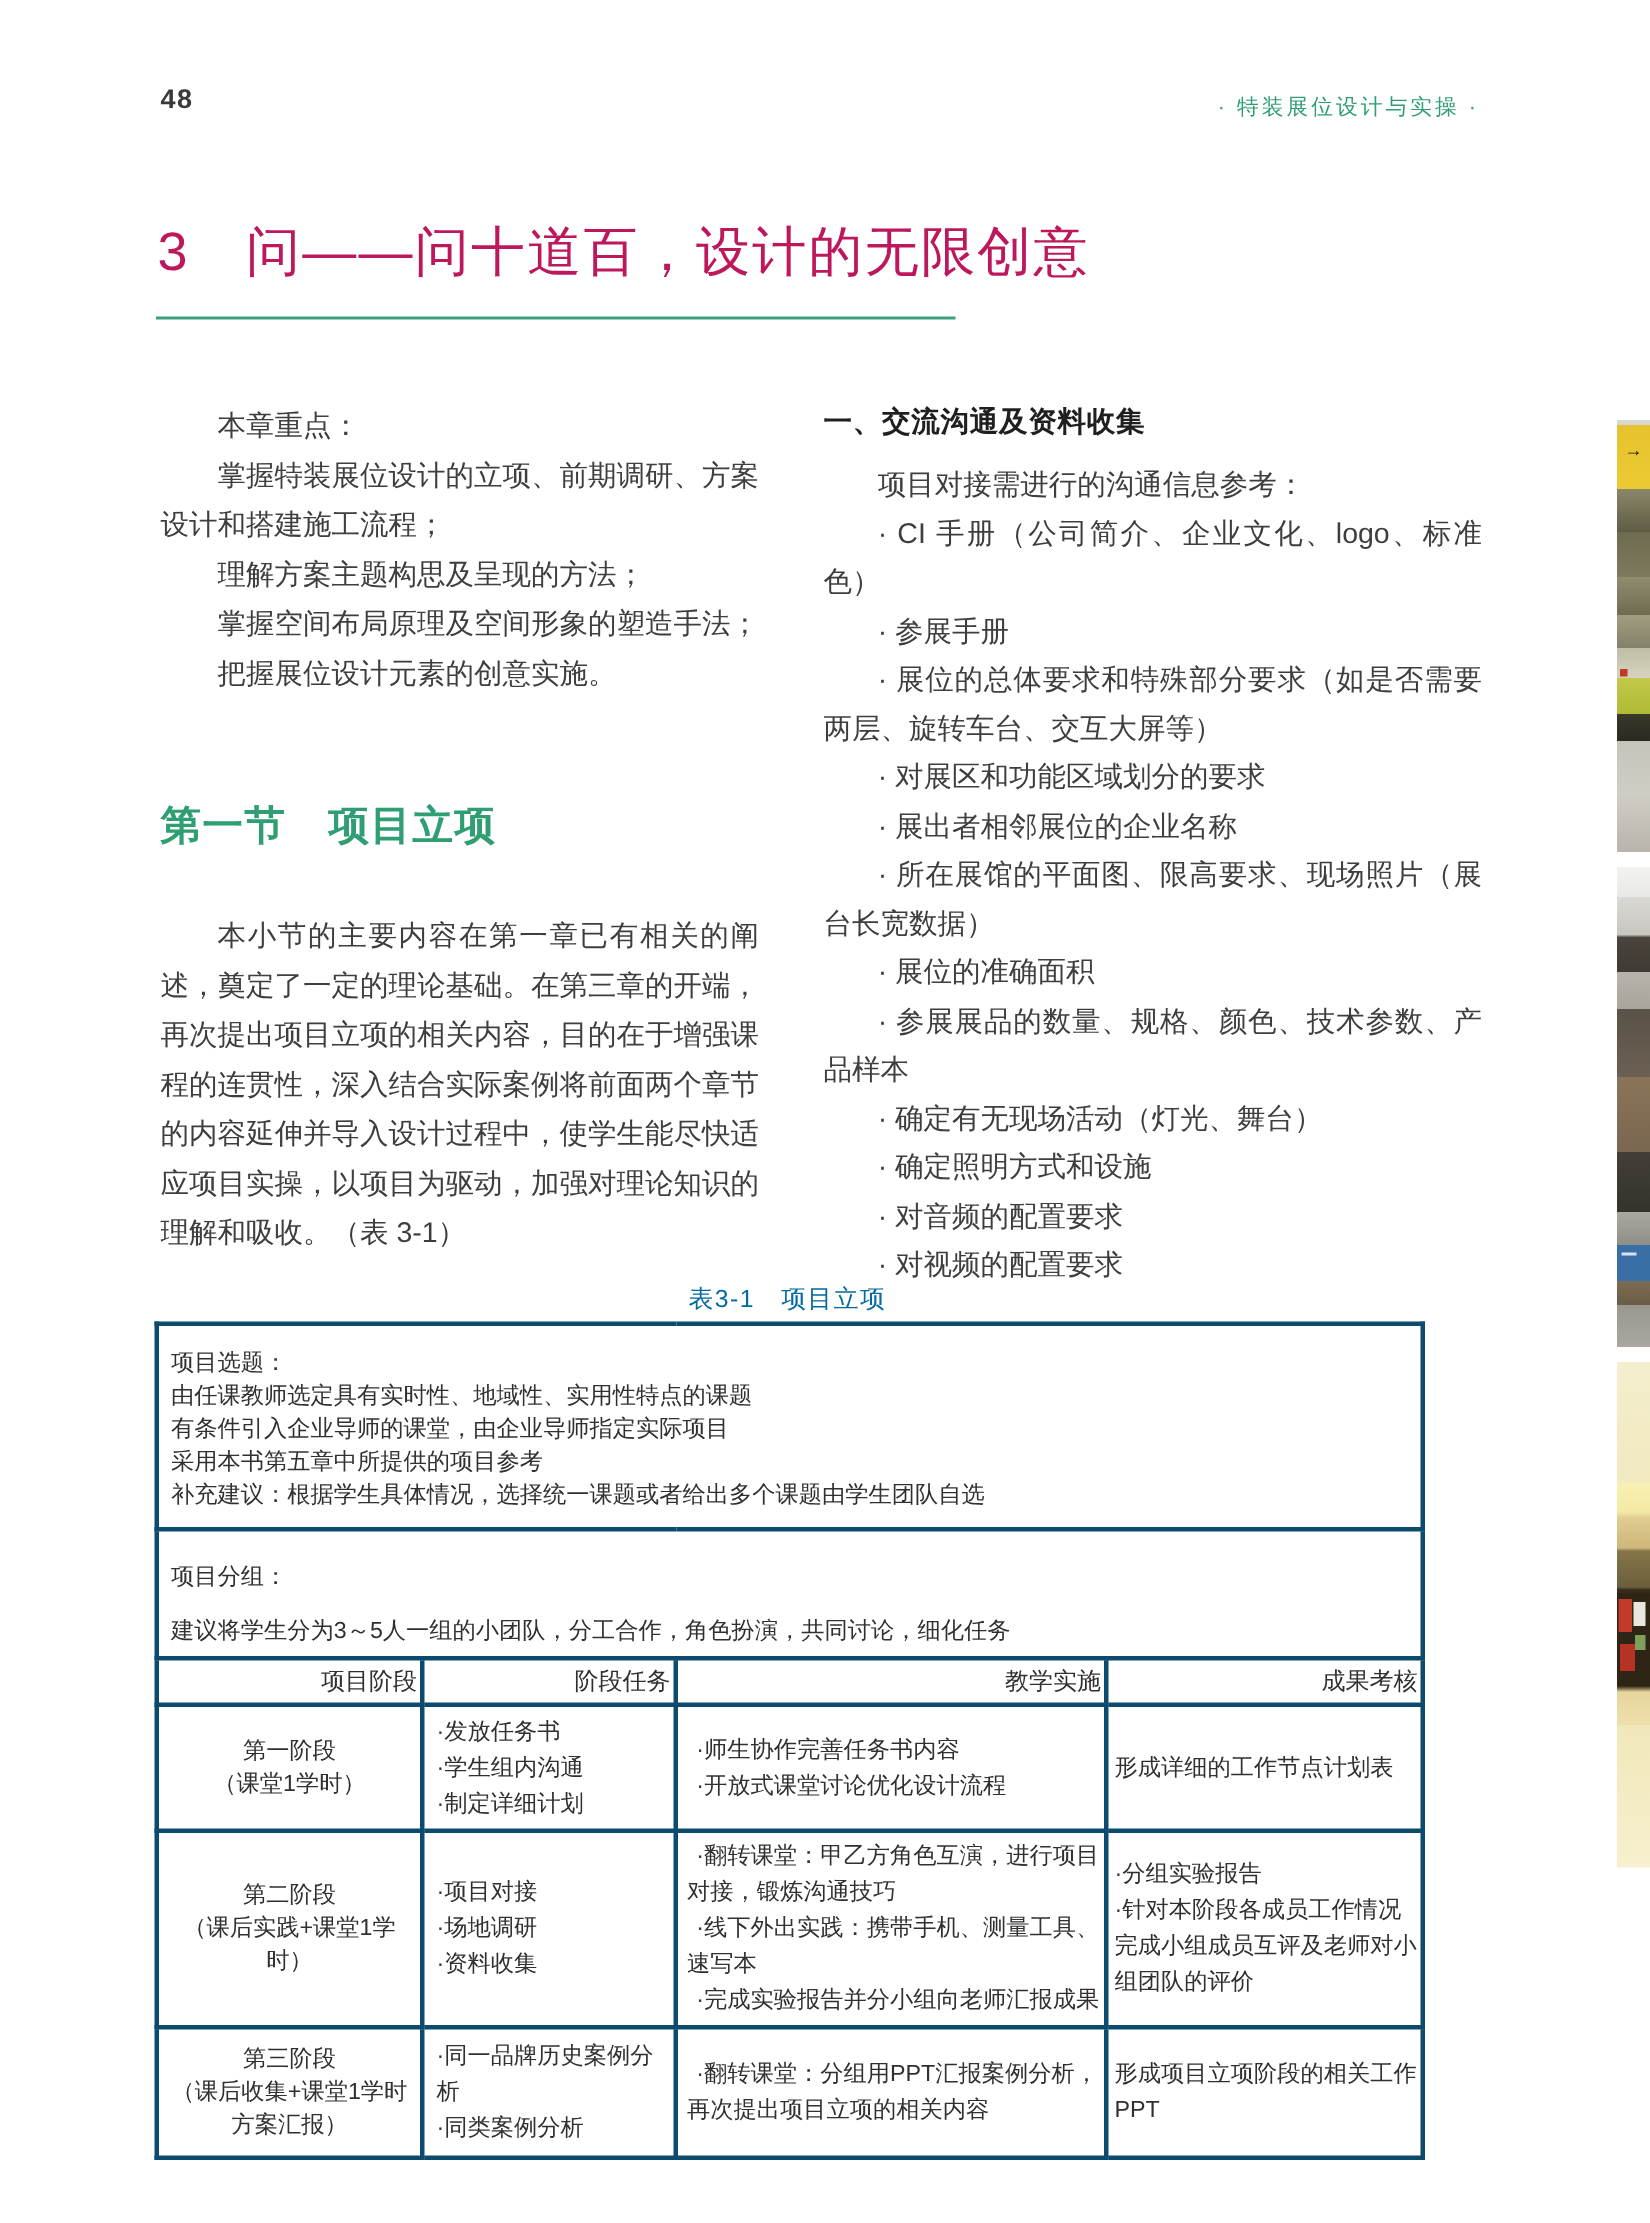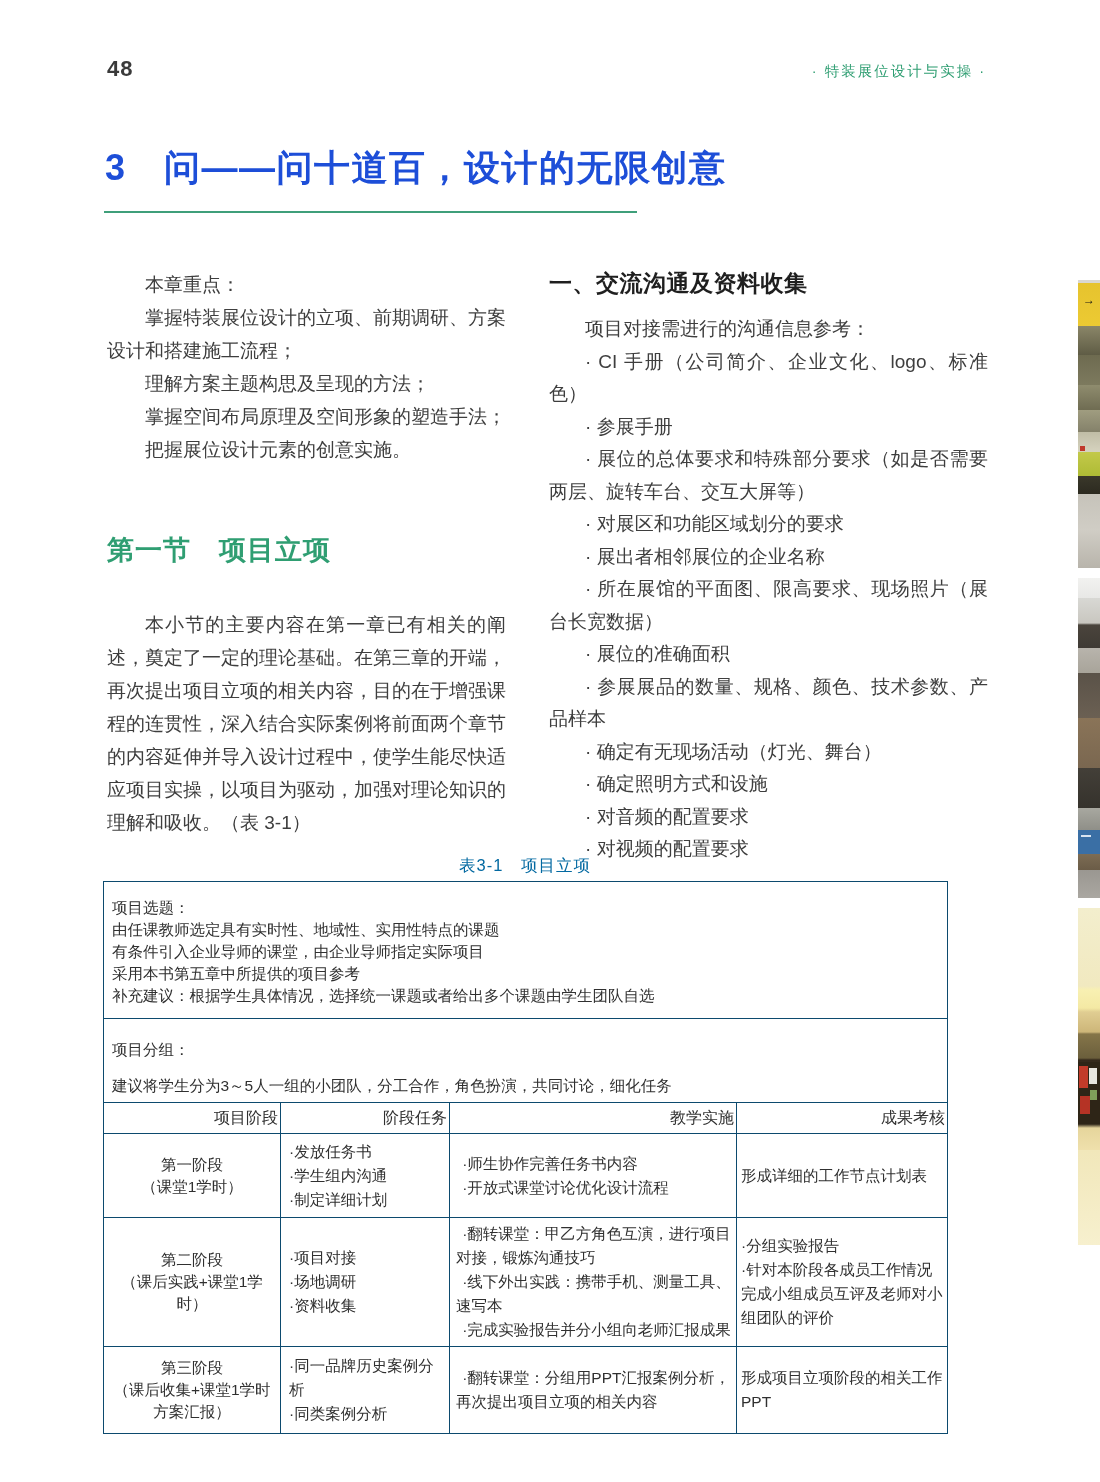--- a/index.html
+++ b/index.html
@@ -7,44 +7,44 @@
   body {
     position:relative;
     width:1100px; height:1482px;
     font-family:"Liberation Sans","DejaVu Sans",sans-serif;
     color:#3e3e3e;
     overflow:hidden;
   }
   .abs { position:absolute; }
 
   
-  .page-number { left:107px; top:56px; font-size:22px; font-weight:600; color:#3a3a3a; letter-spacing:1px; }
+  .page-number { left:107px; top:56px; font-size:18px; font-weight:600; color:#3a3a3a; letter-spacing:1px; }
   .header-right { top:62px; right:114px; font-size:14.5px; color:#2f9e72; letter-spacing:2px; }
 
   
-  .chapter-title { left:105px; top:144px; font-size:36px; font-weight:700; color:#1d4ed8; letter-spacing:1.5px; }
+  .chapter-title { left:105px; top:144px; font-size:36px; font-weight:400; color:#be185d; letter-spacing:1.5px; }
   .title-rule { left:104px; top:211px; width:533px; height:2px; background:#3f9f7a; }
 
   
   .col-left { left:107px; top:268px; width:399px; }
   .col-left p, .col-left-para p {
     font-size:19px; line-height:33px; text-indent:2em; text-align:justify; color:#3e3e3e;
   }
   .section-heading { left:107px; top:532px; font-size:27px; font-weight:700; color:#2f9e72; letter-spacing:1px; }
   .col-left-para { left:107px; top:608px; width:399px; }
 
   
   .col-right { left:549px; top:268px; width:439px; }
-  .col-right h2 { font-size:23px; font-weight:700; color:#1f1f1f; letter-spacing:0.5px; margin-bottom:14px; }
+  .col-right h2 { font-size:19px; font-weight:700; color:#1f1f1f; letter-spacing:0.5px; margin-bottom:14px; }
   .col-right p { font-size:19px; line-height:32.5px; text-indent:1.9em; text-align:justify; color:#3e3e3e; }
 
   
   .table-caption { left:103px; top:855px; width:844px; text-align:center; font-size:16.5px; color:#0369a1; letter-spacing:1px; }
   table.project { left:103px; top:881px; width:844px; border-collapse:collapse; table-layout:fixed; color:#303030; }
-  table.project td { border:1px solid #0c4a6e; font-size:15.5px; vertical-align:middle; }
+  table.project td { border:3px solid #0c4a6e; font-size:15.5px; vertical-align:middle; }
   td.cell-topic { height:137px; vertical-align:top; padding:9px 8px 6px 8px; }
   td.cell-topic p { line-height:22px; }
   td.cell-group { height:52px; vertical-align:top; padding:7px 8px 4px 8px; }
   td.cell-group p { line-height:24px;margin-top:12px; }
   tr.head-row td { height:31px; text-align:right; font-size:16px; padding:2px; }
   tr.stage-row-1 td { height:84px; }
   tr.stage-row-2 td { height:121px; }
   tr.stage-row-3 td { height:87px; }
   td.cell-stage { text-align:center; padding:2px; }
   td.cell-stage div { line-height:22px; }

